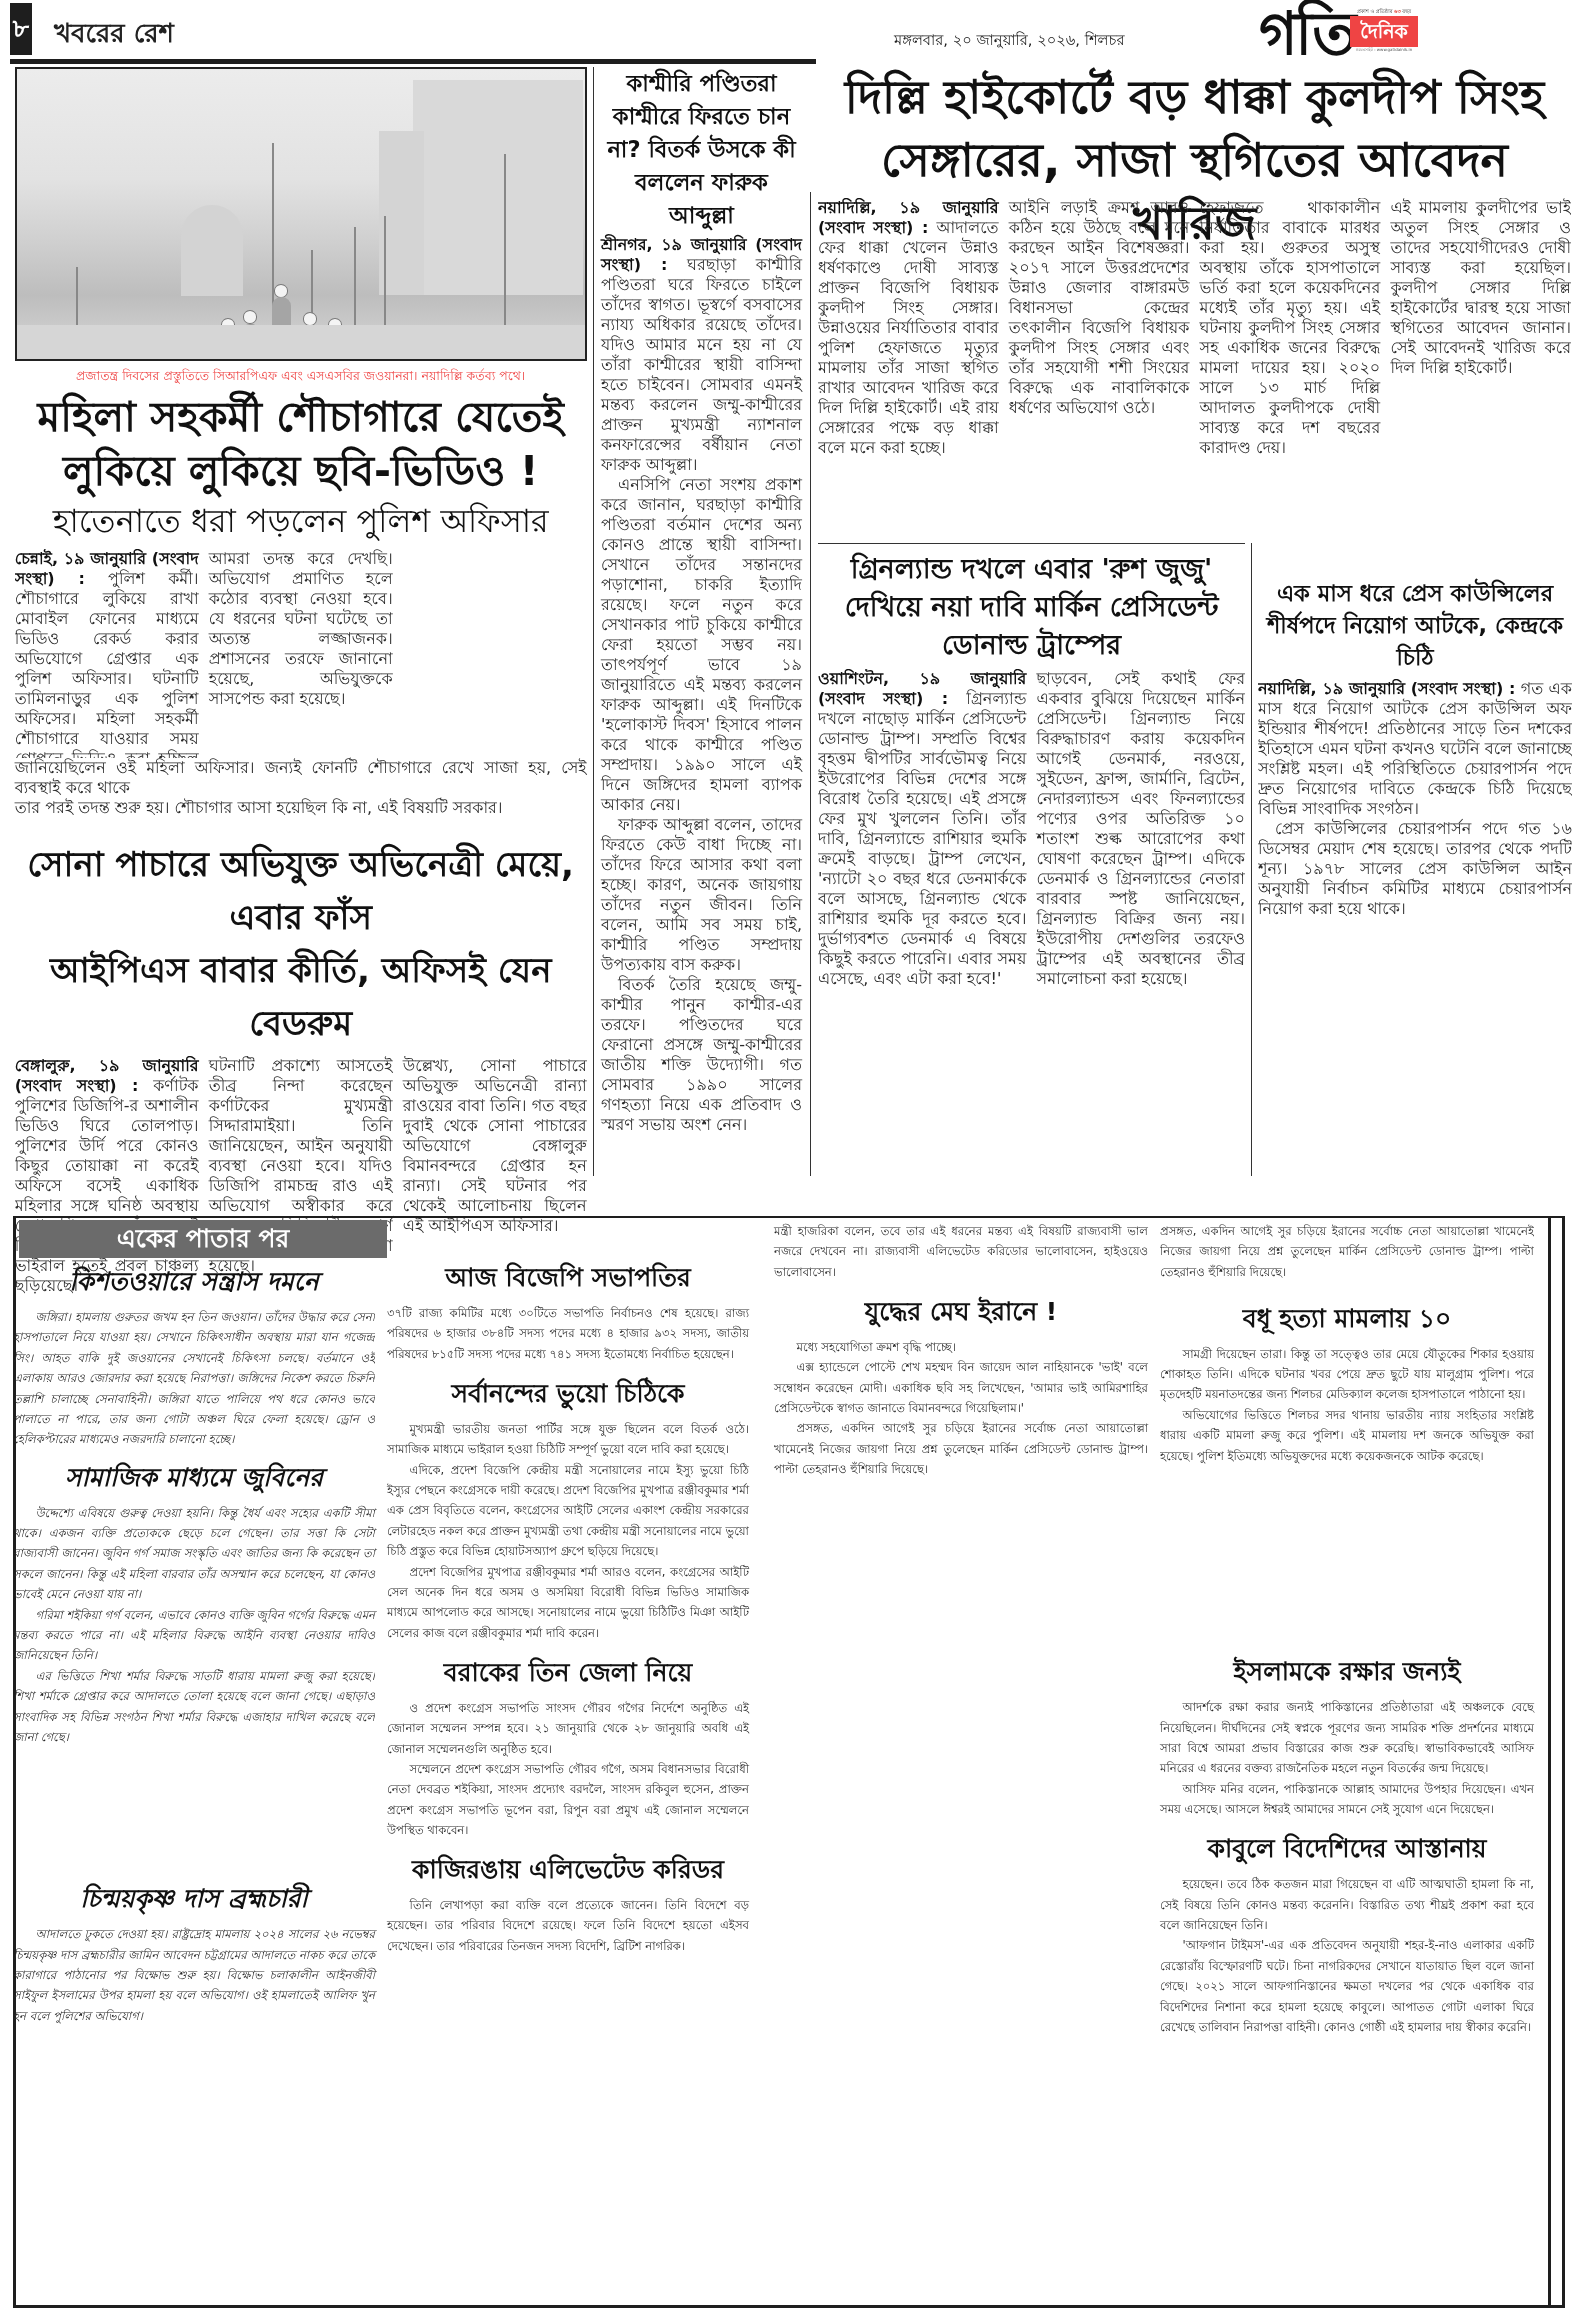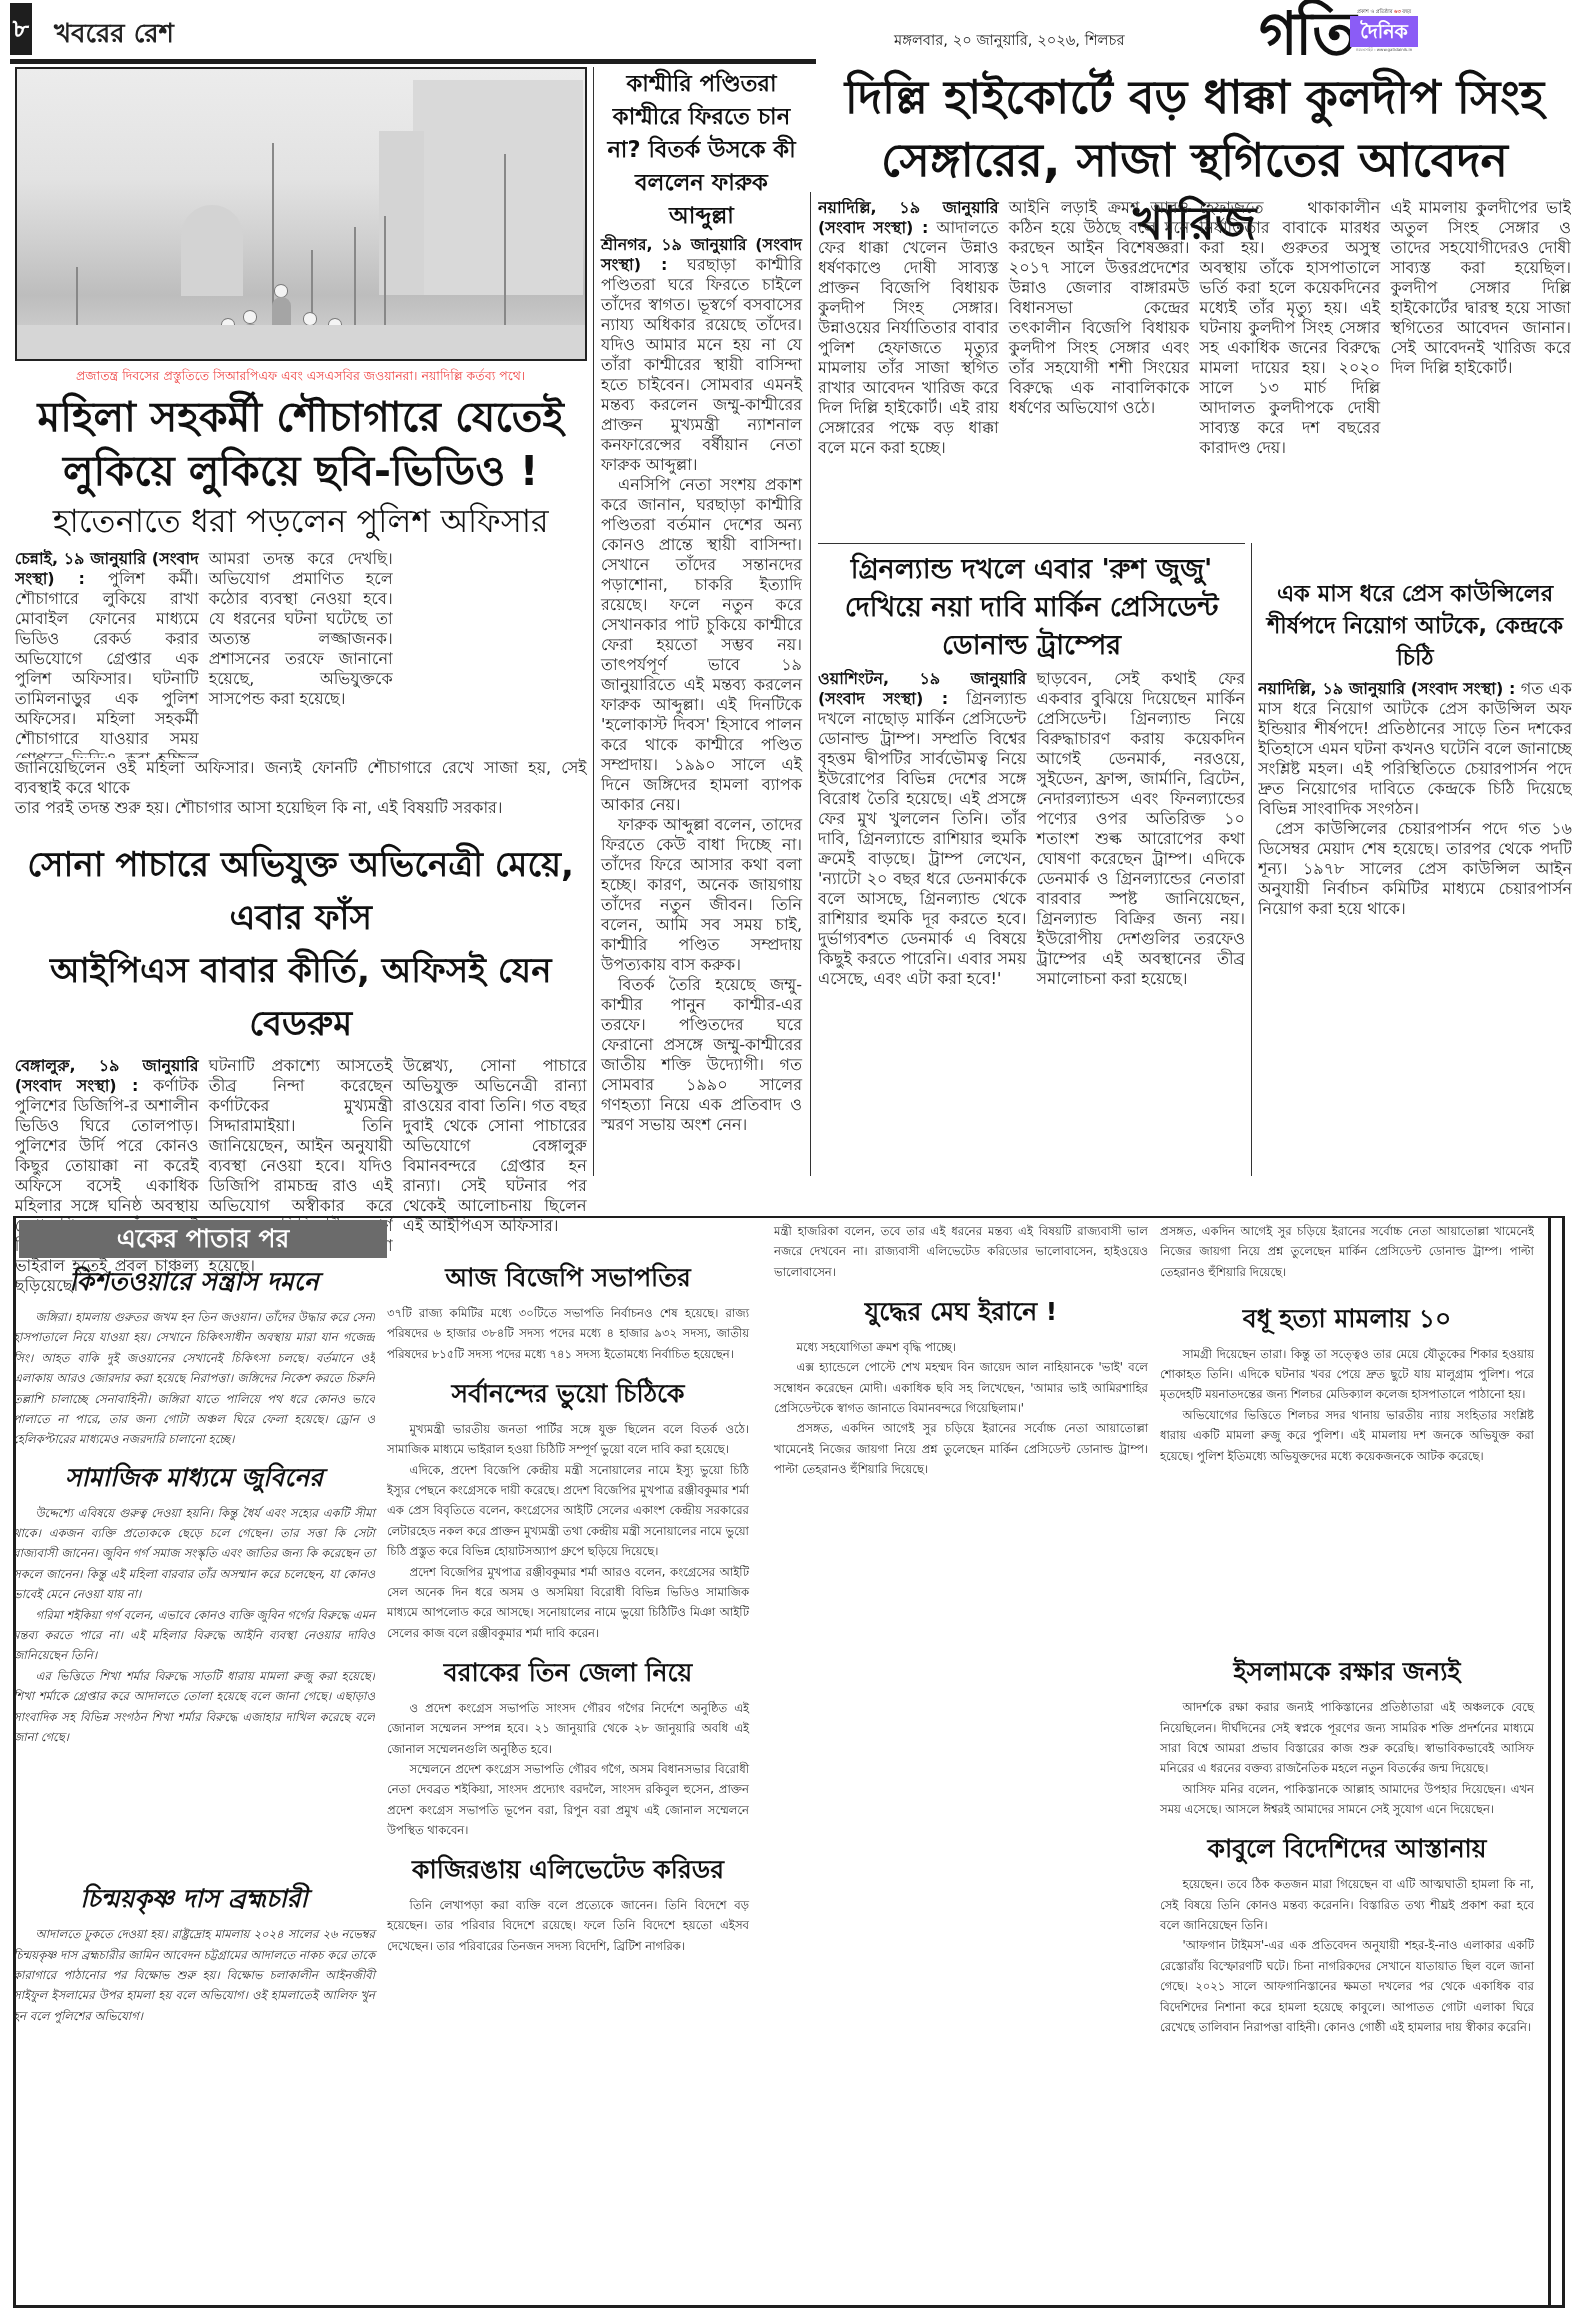--- a/index.html
+++ b/index.html
@@ -10,21 +10,21 @@
   .masthead { position: absolute; left: 0; top: 0; width: 1577px; height: 63px; }
   .page-no { position: absolute; left: 10.2px; top: 2.8px; width: 21.5px; height: 52px; background: #1e1e1e; color: #fff;
              font-size: 25px; font-weight: bold; text-align: center; line-height: 52px; }
   .section-name { position: absolute; left: 54px; top: 12.5px; font-size: 26px; font-weight: bold; color: #222; }
   .top-rule-left { position: absolute; left: 10.2px; top: 59px; width: 806px; height: 4.5px; background: #1e1e1e; }
   .dateline { position: absolute; left: 894px; top: 28px; font-size: 14.7px; color: #222; }
   .logo-gati { position: absolute; left: 1259px; top: 4.5px; font-size: 59px; font-weight: bold; color: #111; letter-spacing: -2.3px; line-height: 57px; }
   .logo-box { position: absolute; left: 1350px; top: 8px; width: 68px; height: 52px; }
   .logo-tag { font-size: 5.1px; color: #333; text-align: center; line-height: 6.8px; }
   .logo-tag span { color: #d32; font-weight: bold; }
-  .logo-dainik { background: #8b5cf6; color: #fff; font-size: 19px; font-weight: bold; text-align: center; height: 31px; line-height: 31px; margin-top: 1.1px; }
+  .logo-dainik { background: #ef4444; color: #fff; font-size: 19px; font-weight: bold; text-align: center; height: 31px; line-height: 31px; margin-top: 1.1px; }
   .logo-foot { font-size: 4px; color: #555; text-align: center; line-height: 5.7px; }
 
   
   .article { position: absolute; }
   .headline { font-weight: bold; color: #111; text-align: center; line-height: 1.2; }
   .body { font-size: 16px; line-height: 20px; text-align: justify; color: #2b2b2b; }
   .body b { color: #111; }
   .cols { display: grid; gap: 10.2px; }
   .vrule { position: absolute; width: 1.1px; background: #333; }
   .hrule { position: absolute; height: 1.1px; background: #333; }

